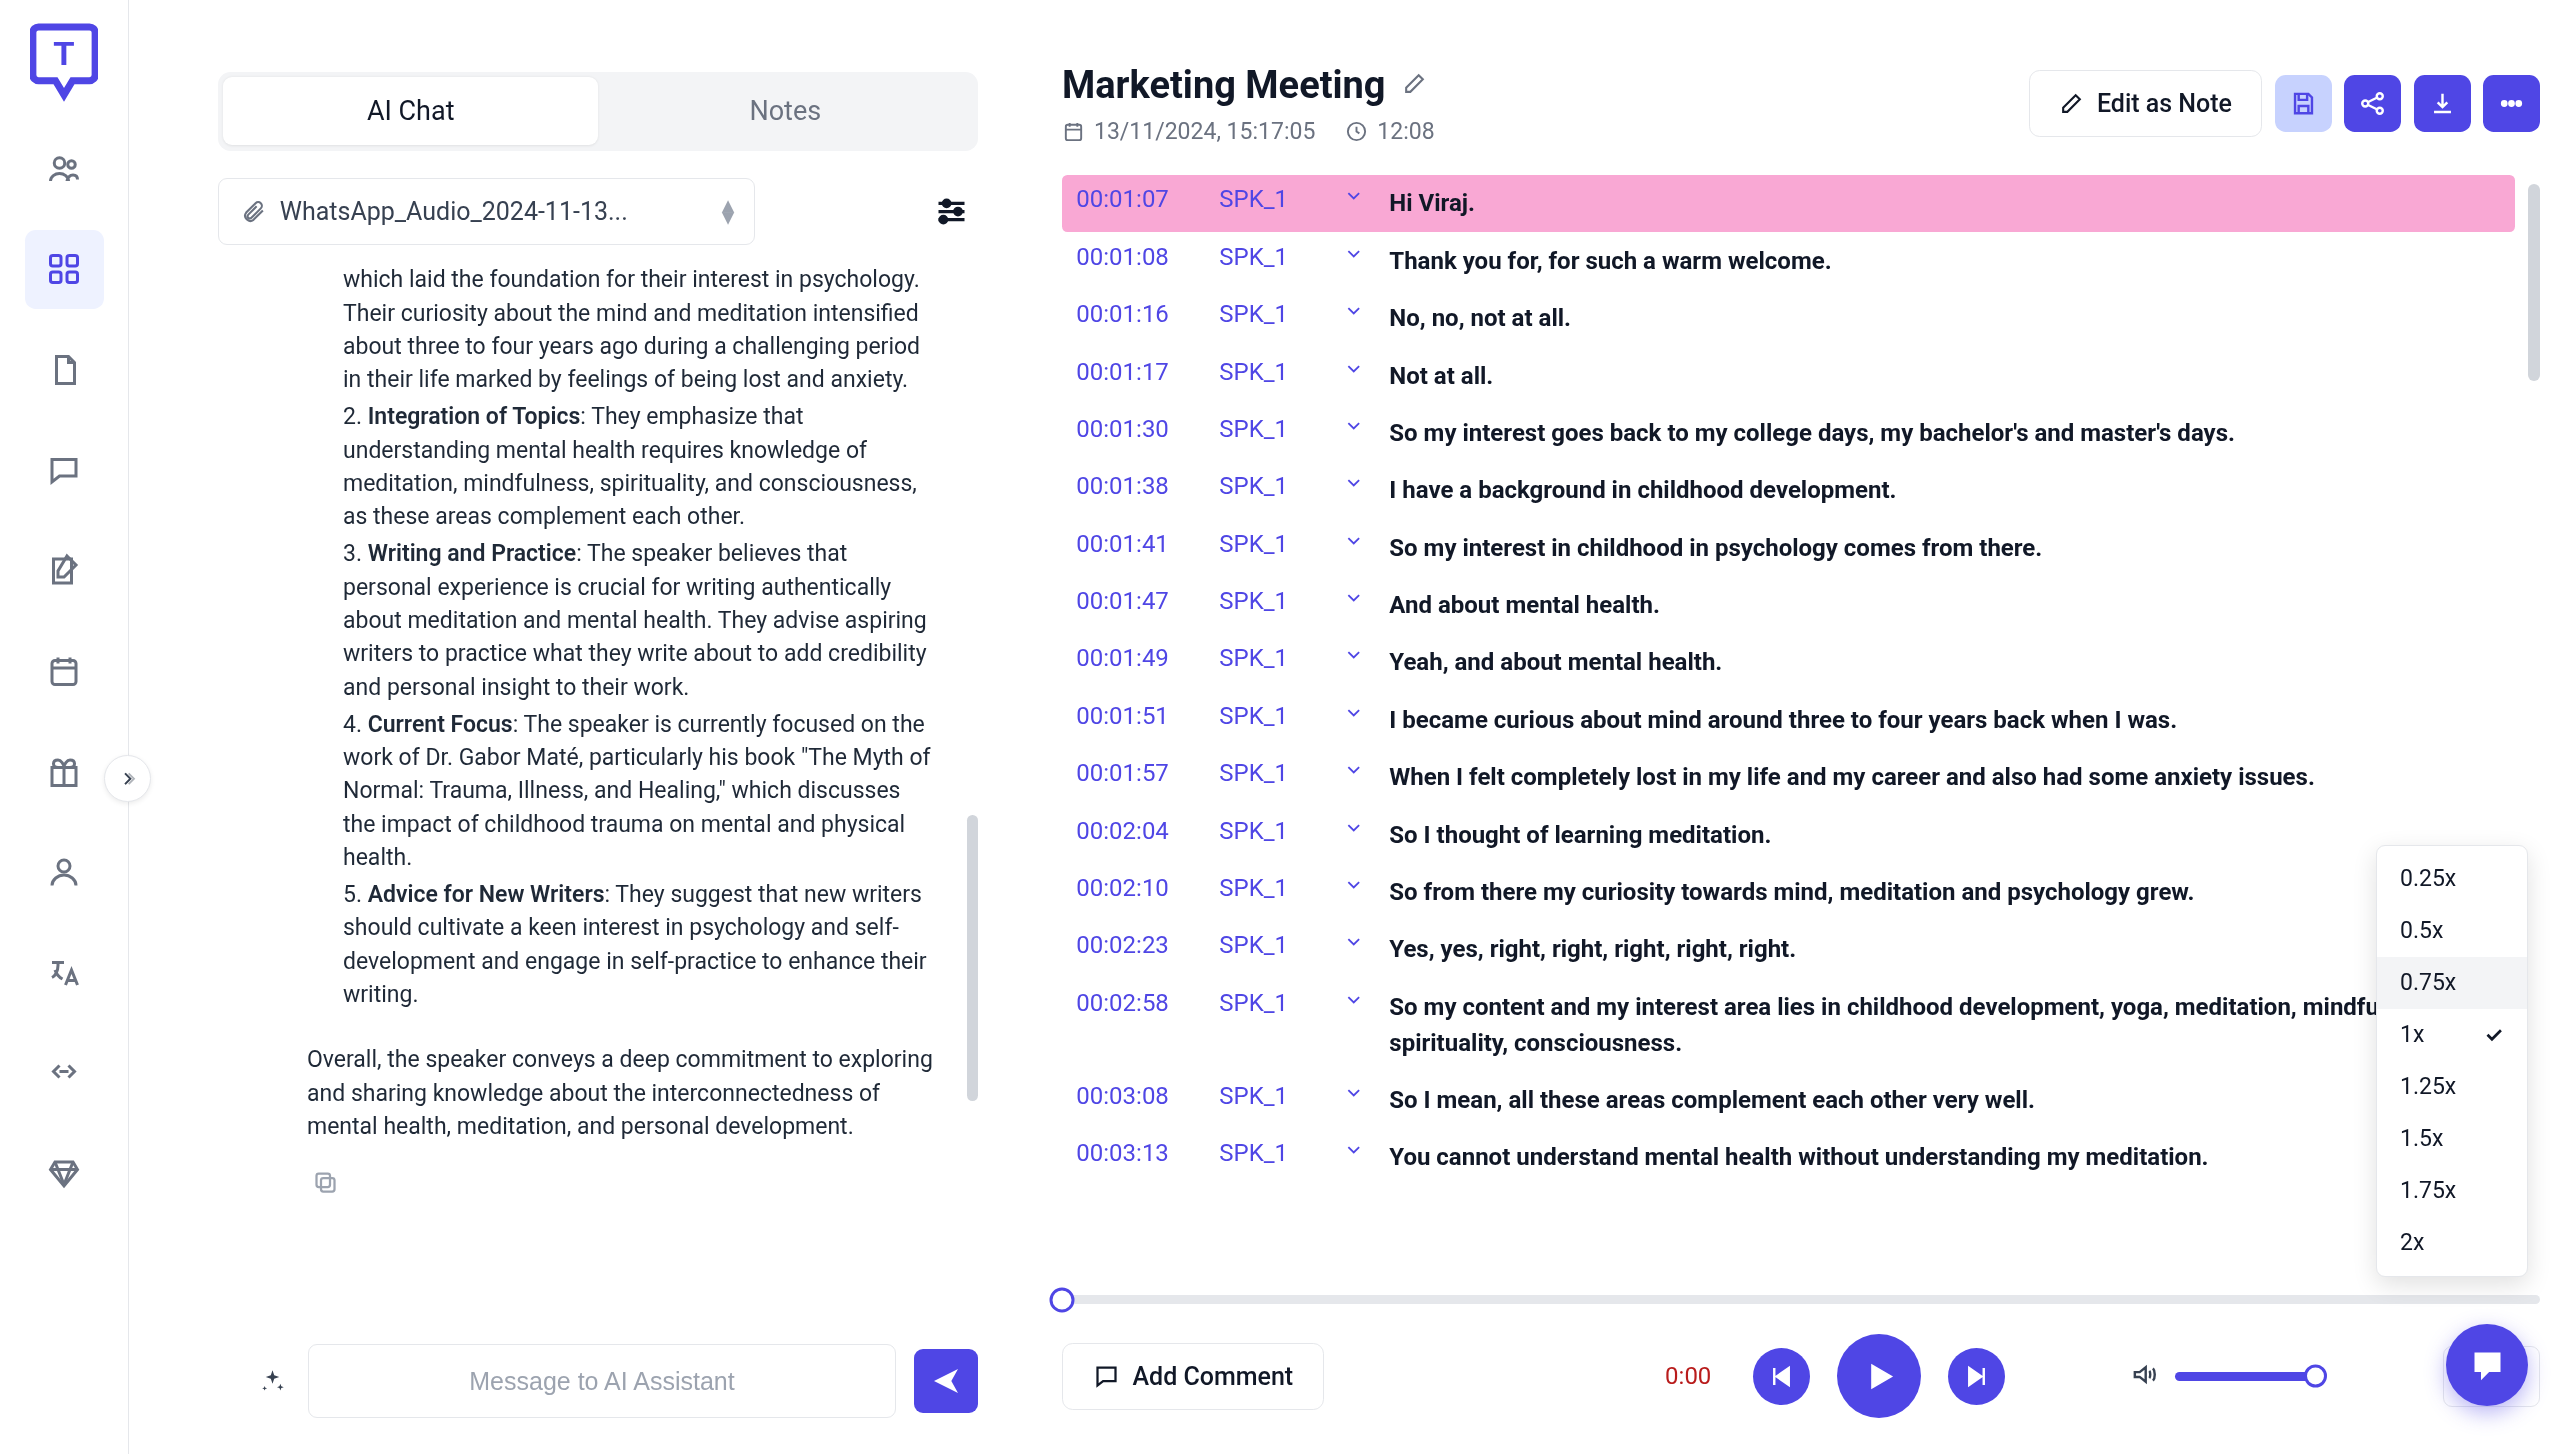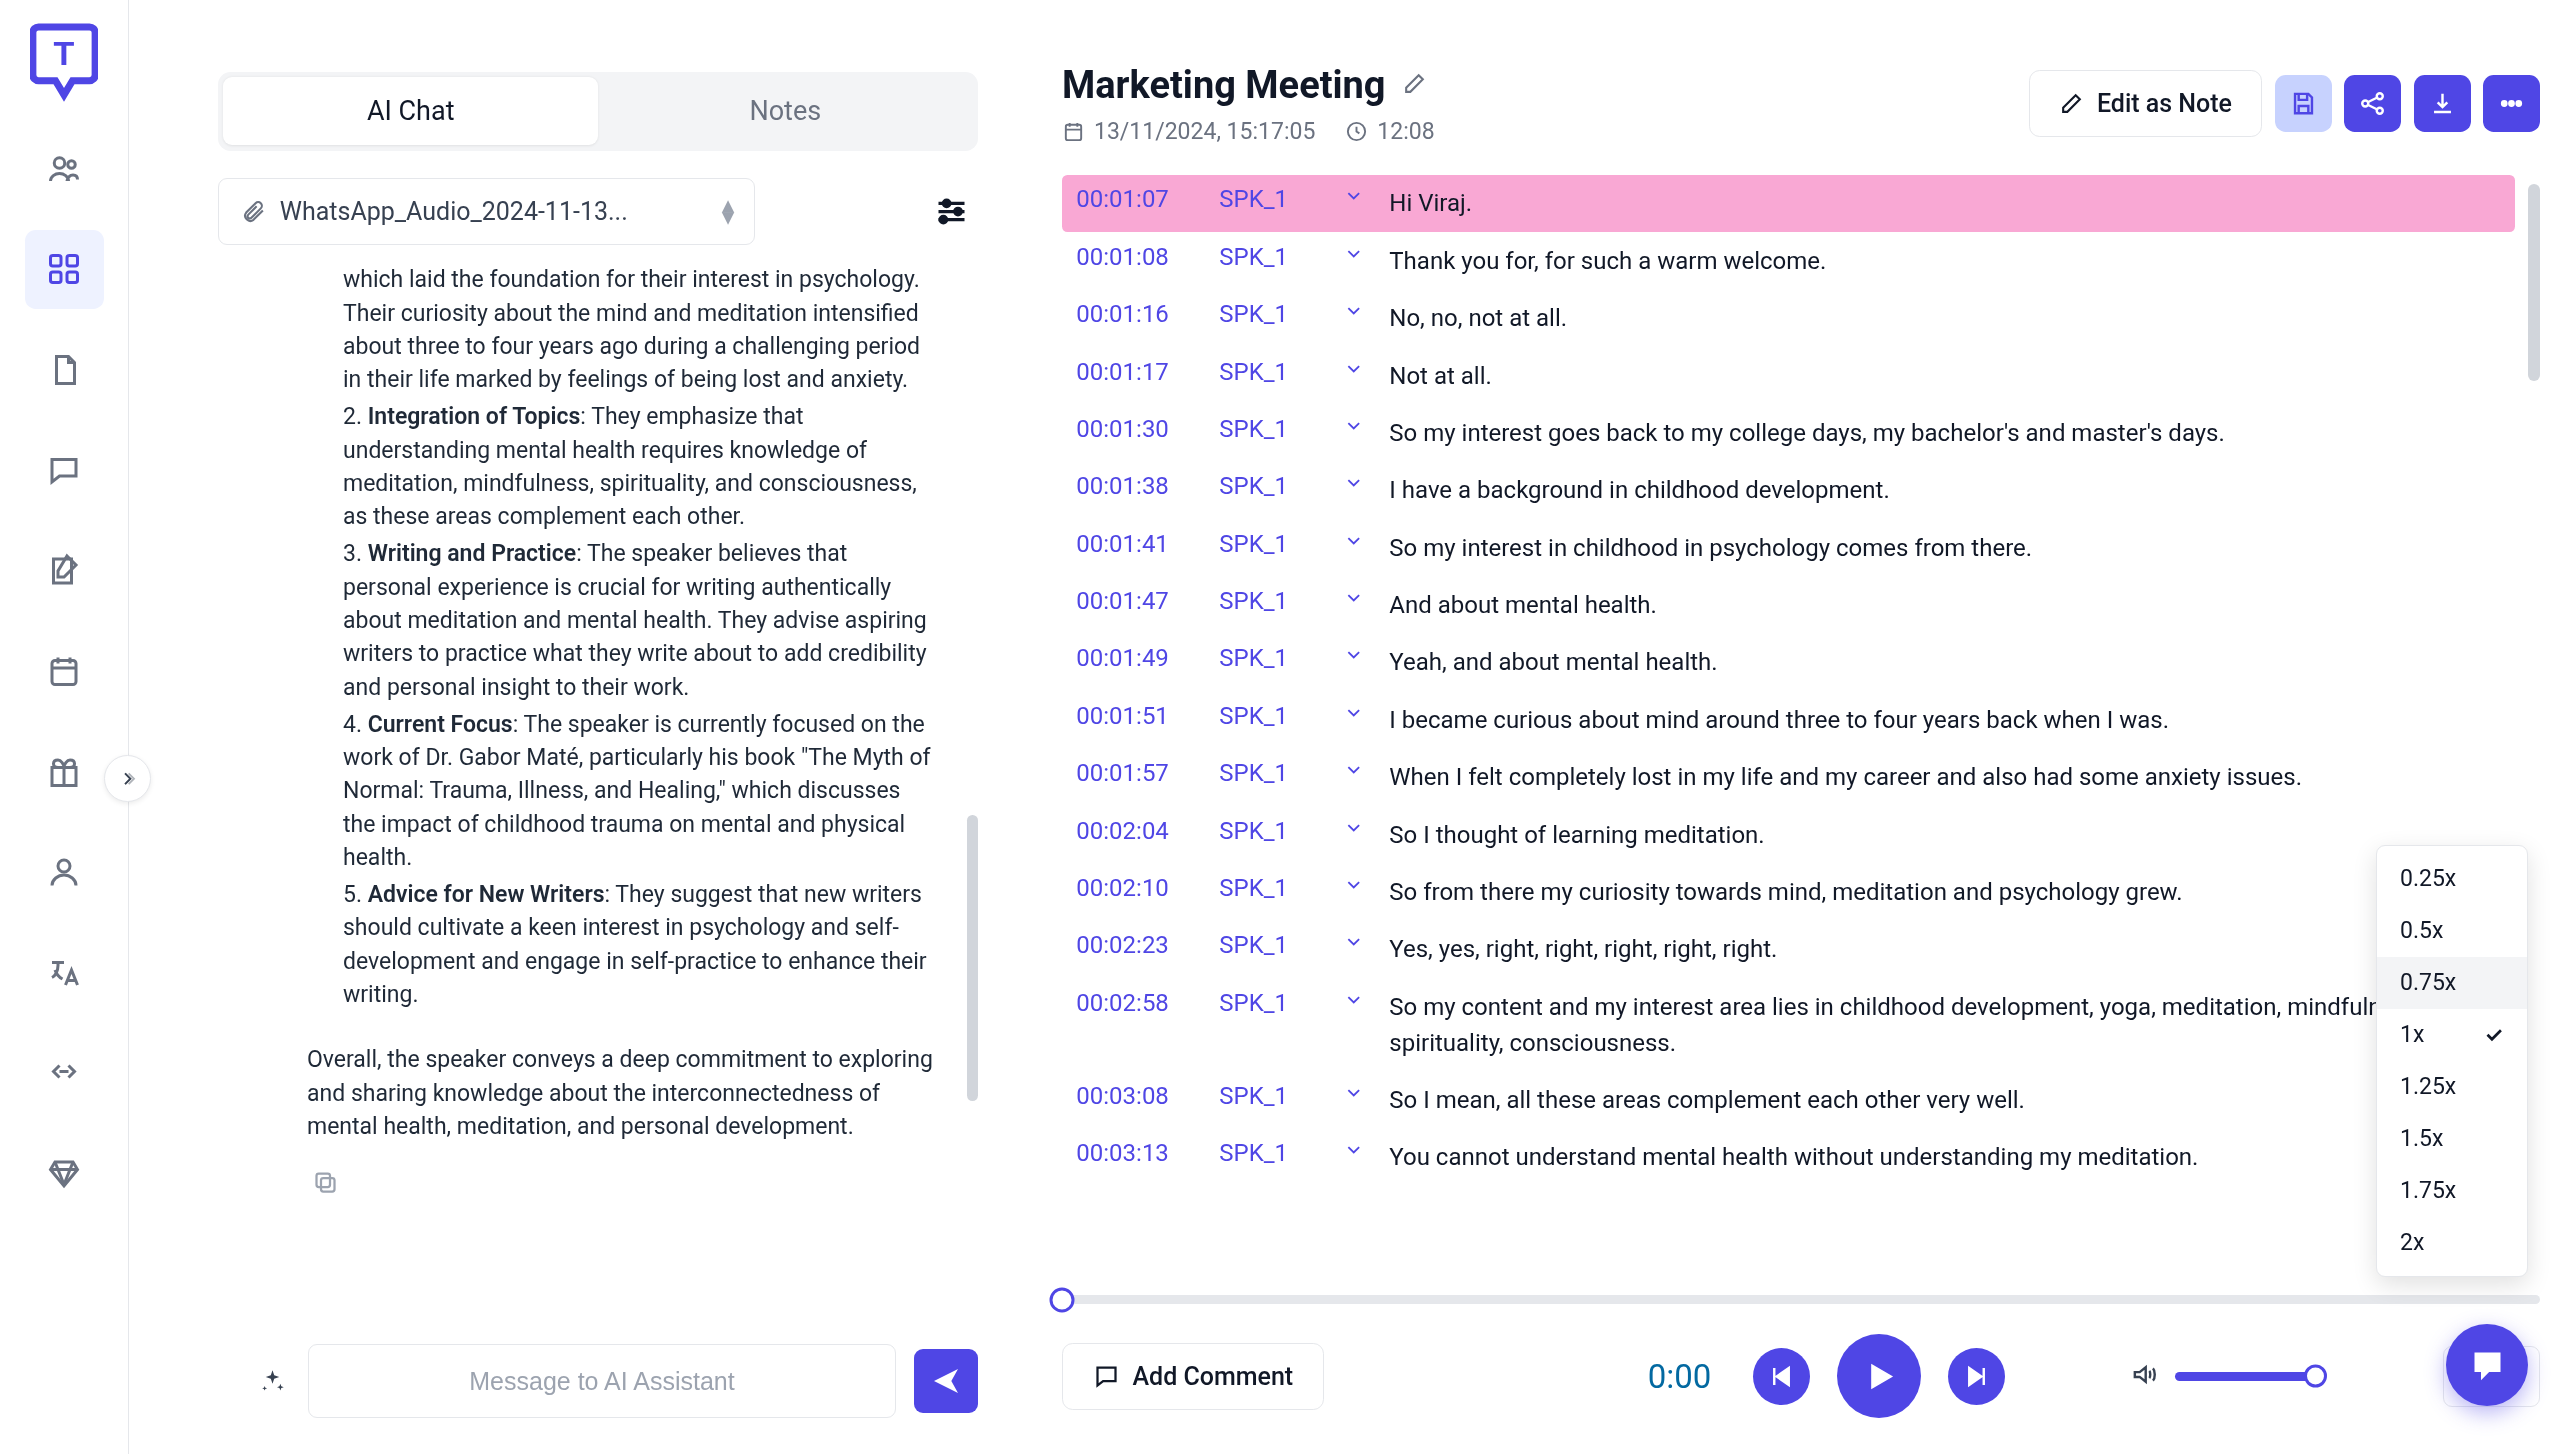--- a/index.html
+++ b/index.html
@@ -181,21 +181,21 @@
   padding: 10.7px 14.3px;
   gap: 18px;
   font-size:24px;
   border-radius:5.4px;
 }
 .tr-row.highlight { background:#f9a8d4; }
 .tr-time { color:#4f46e5; width:125px; flex-shrink:0; cursor:pointer;}
 .tr-speaker { color:#4f46e5; width:98px; flex-shrink:0; cursor:pointer;}
 .tr-chevron { width:36px; flex-shrink:0; color:#4f46e5; display:flex; align-items:center; justify-content:center; cursor:pointer;}
 .tr-chevron svg { width:21.5px; height:21.5px; stroke:currentColor; stroke-width:2; fill:none;}
-.tr-text { flex:1; color:#111827; line-height:1.5; }
+.tr-text { flex:1; color:#111827; line-height:1.5;font-weight:bold; }
 .transcript-scrollbar {
   position:absolute; right:0; top:9px; width:12.5px; height:984px;
   background:transparent;
 }
 .transcript-scrollbar .thumb { position:absolute; top:0; width:12.5px; height:197px; background:#d1d5db; border-radius:6.3px;}
 
 
 .speed-menu {
   position:absolute;
   right: 48px; bottom: 177px;
@@ -230,21 +230,21 @@
   display:flex; align-items:center; gap:27px;
 }
 .add-comment-btn {
   border:0.9px solid #e5e7eb; border-radius:10.7px;
   padding:18px 30px;
   display:flex; align-items:center; gap:12.5px;
   font-size:25px; font-weight:500; color:#111827;
   cursor:pointer;
 }
 .add-comment-btn svg { width:27px; height:27px; stroke:#111827; stroke-width:2; fill:none;}
-.time-label { font-size:33px; color:#0369a1; margin-left:auto; margin-right: 14.3px;}
+.time-label { font-size:24px; color:#b91c1c; margin-left:auto; margin-right: 14.3px;}
 .ctrl-circle {
   width:57px; height:57px; border-radius:50%;
   background:#4f46e5; display:flex; align-items:center; justify-content:center;
   cursor:pointer;
 }
 .ctrl-circle.big { width:84px; height:84px; }
 .ctrl-circle svg { width:29px; height:29px; fill:#fff; stroke:#fff;}
 .ctrl-circle.big svg { width:39px; height:39px; }
 .volume-wrap { display:flex; align-items:center; gap:16px; margin-left: 98px;}
 .volume-wrap svg { width:29px; height:29px; stroke:#374151; stroke-width:2; fill:none;}

